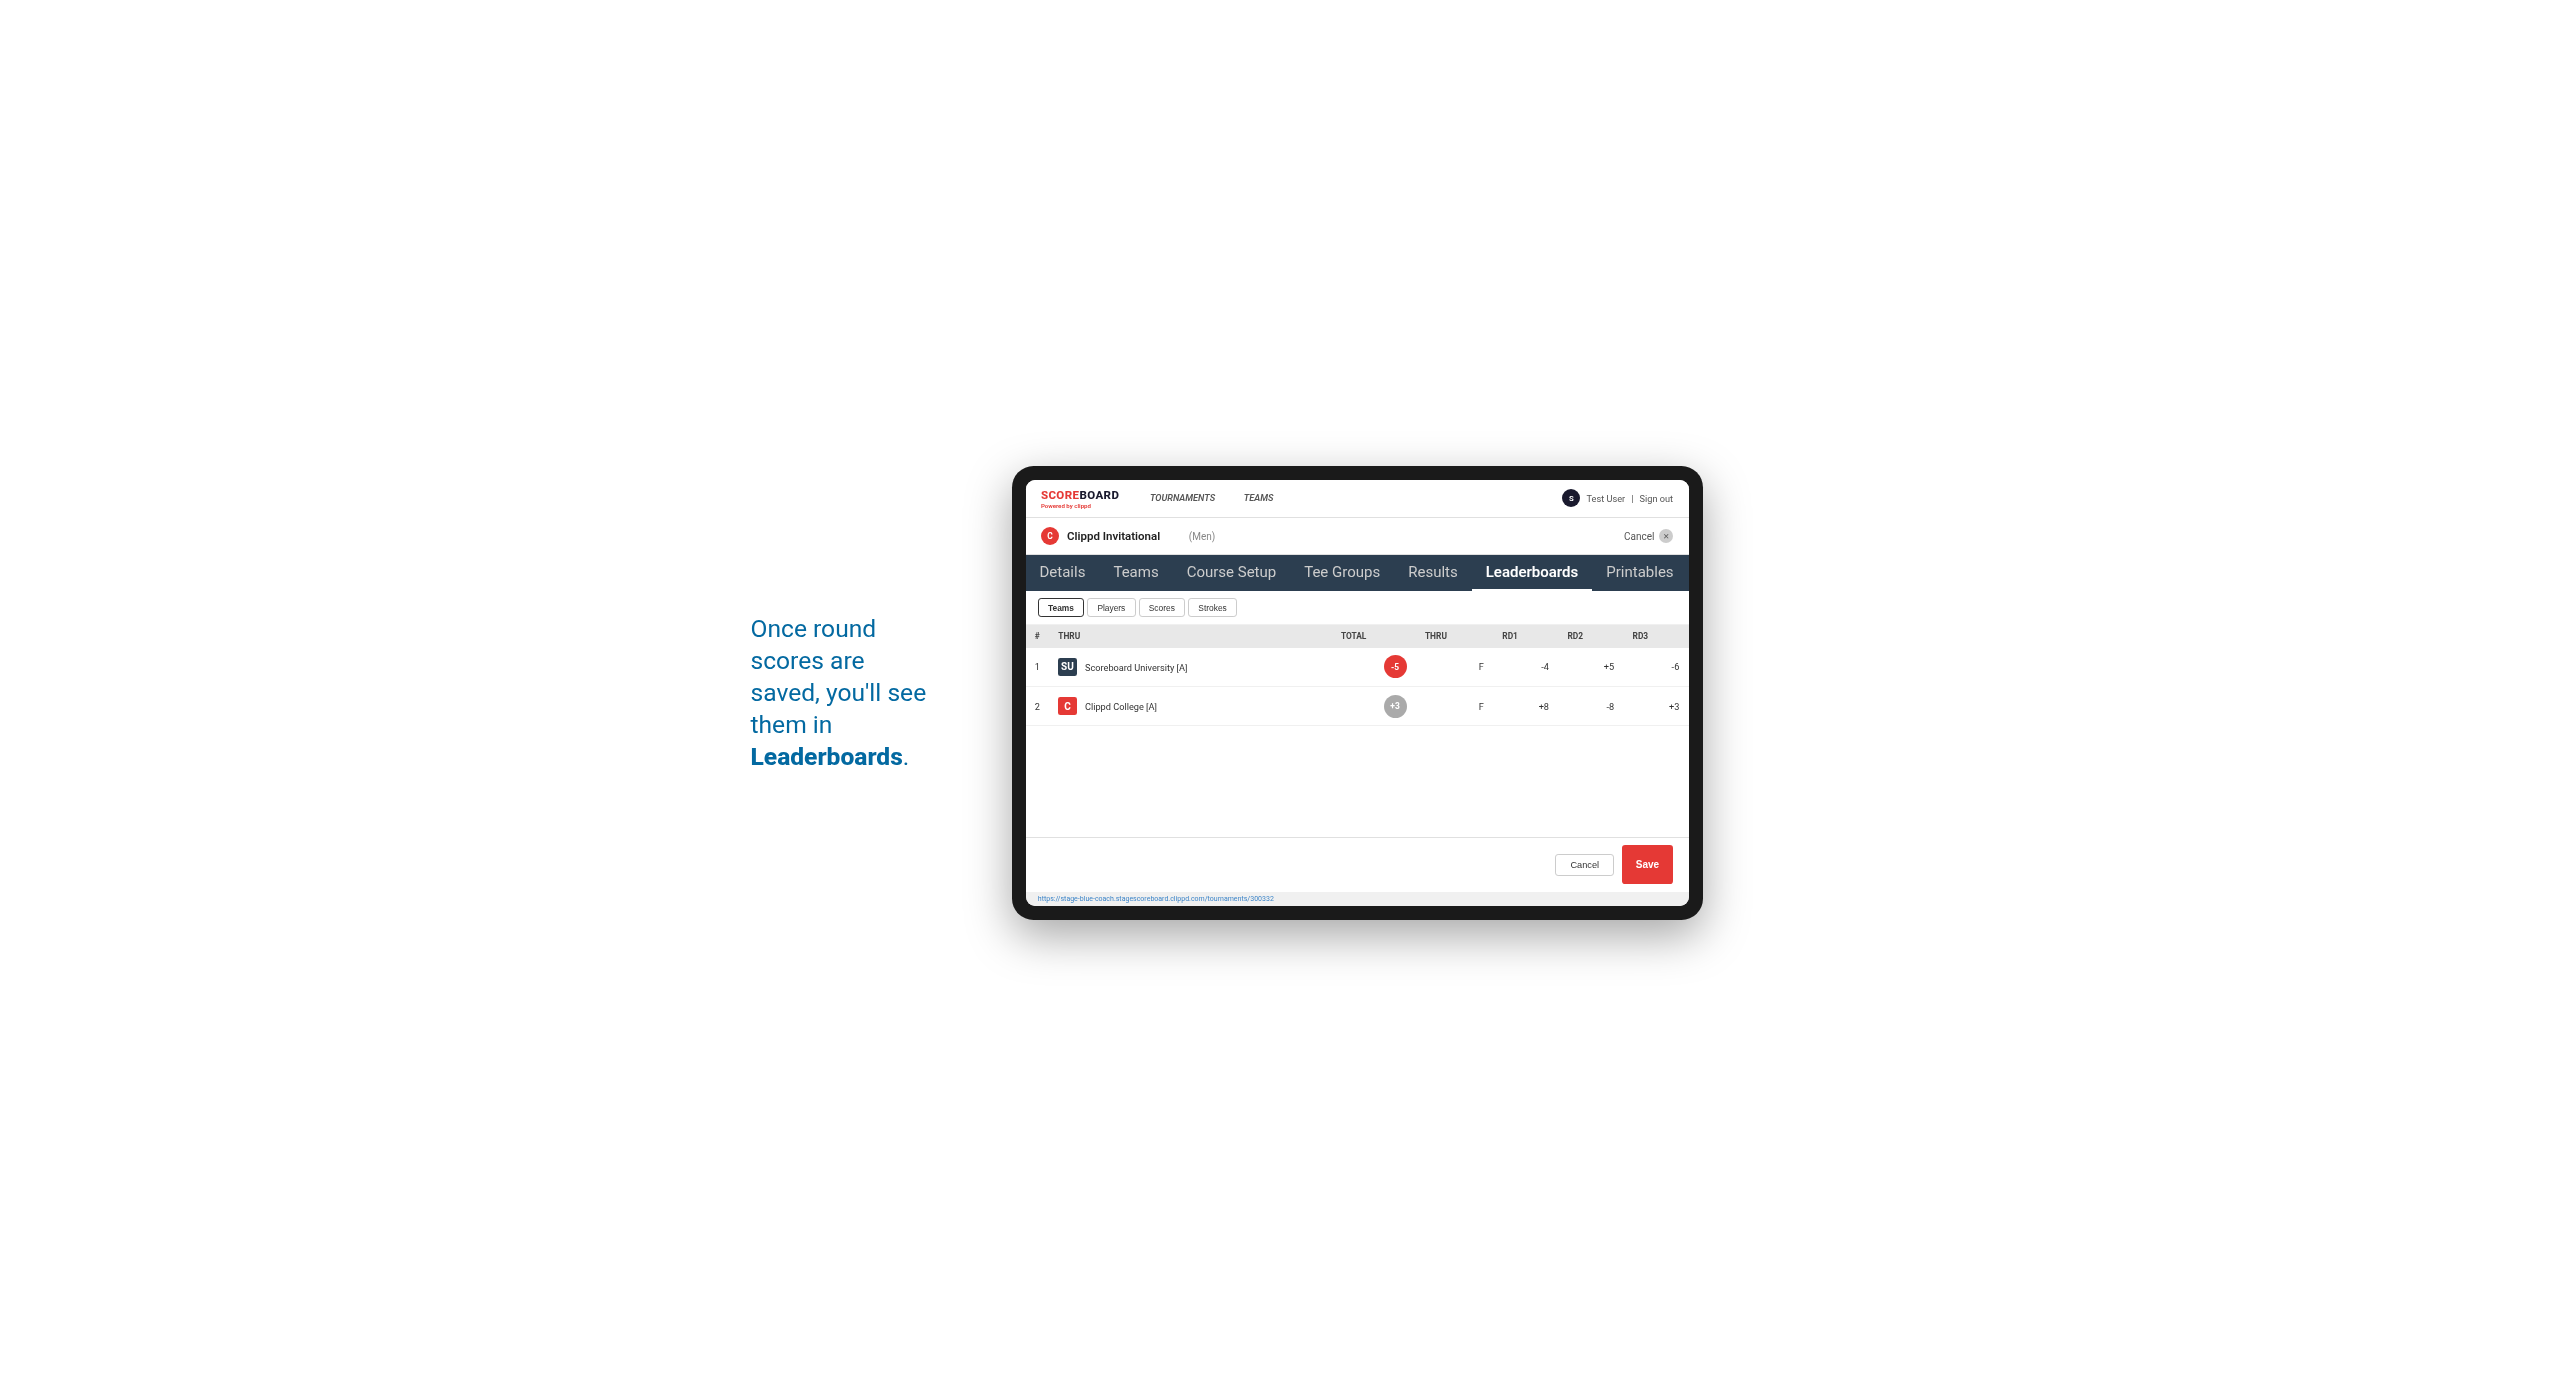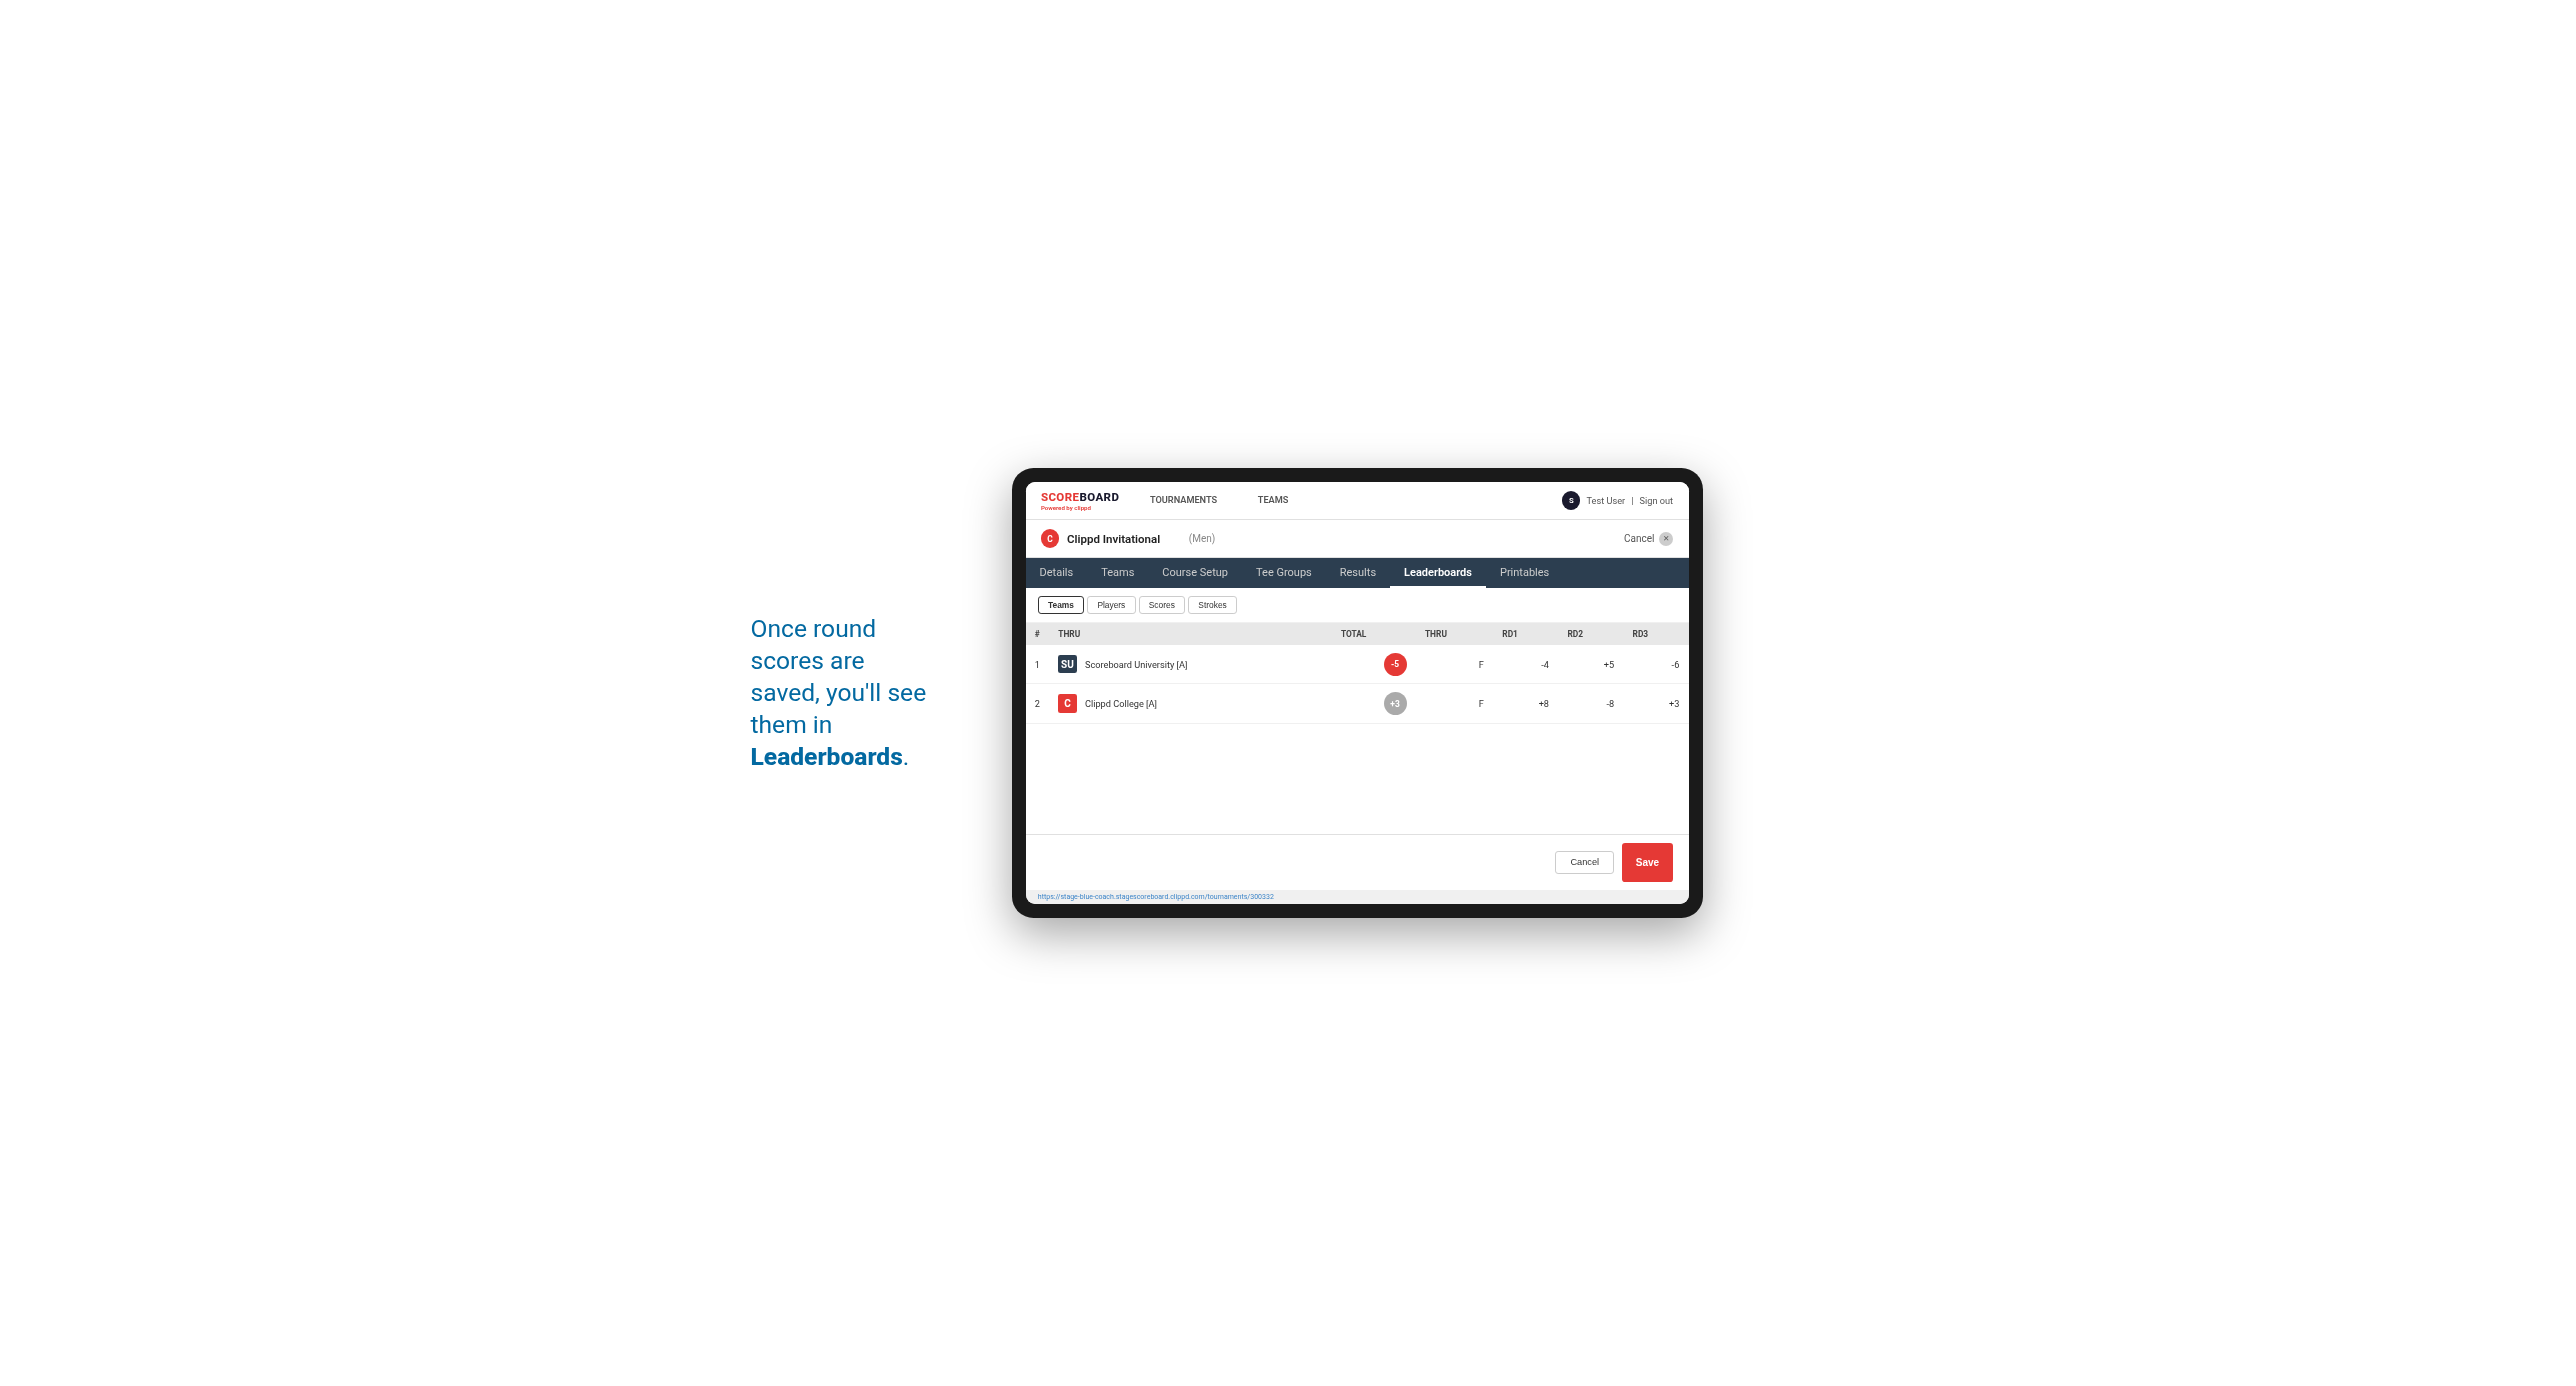--- a/index.html
+++ b/index.html
@@ -83,22 +83,23 @@
       color: #888;
     }
 
     .powered-by span {
       color: #e53935;
       font-weight: 600;
     }
 
     .nav-links {
       display: flex;
-      gap: 16px;
+      gap: 4px;
       height: 100%;
+      font-style: italic;
     }
 
     .nav-link {
       display: flex;
       align-items: center;
       padding: 0 12.3px;
       font-size: 9.2px;
       font-weight: 600;
       color: #555;
       text-decoration: none;
@@ -195,21 +196,21 @@
 
     
     .tab-bar {
       background: #2c3e50;
       display: flex;
       gap: 0;
     }
 
     .tab-item {
       padding: 7.7px 14px;
-      font-size: 11px;
+      font-size: 15px;
       color: #ccc;
       cursor: pointer;
       border-bottom: 2.3px solid transparent;
     }
 
     .tab-item.active {
       color: #ffffff;
       background: #2c3e50;
       border-bottom: 2.3px solid #ffffff;
       font-weight: 600;

